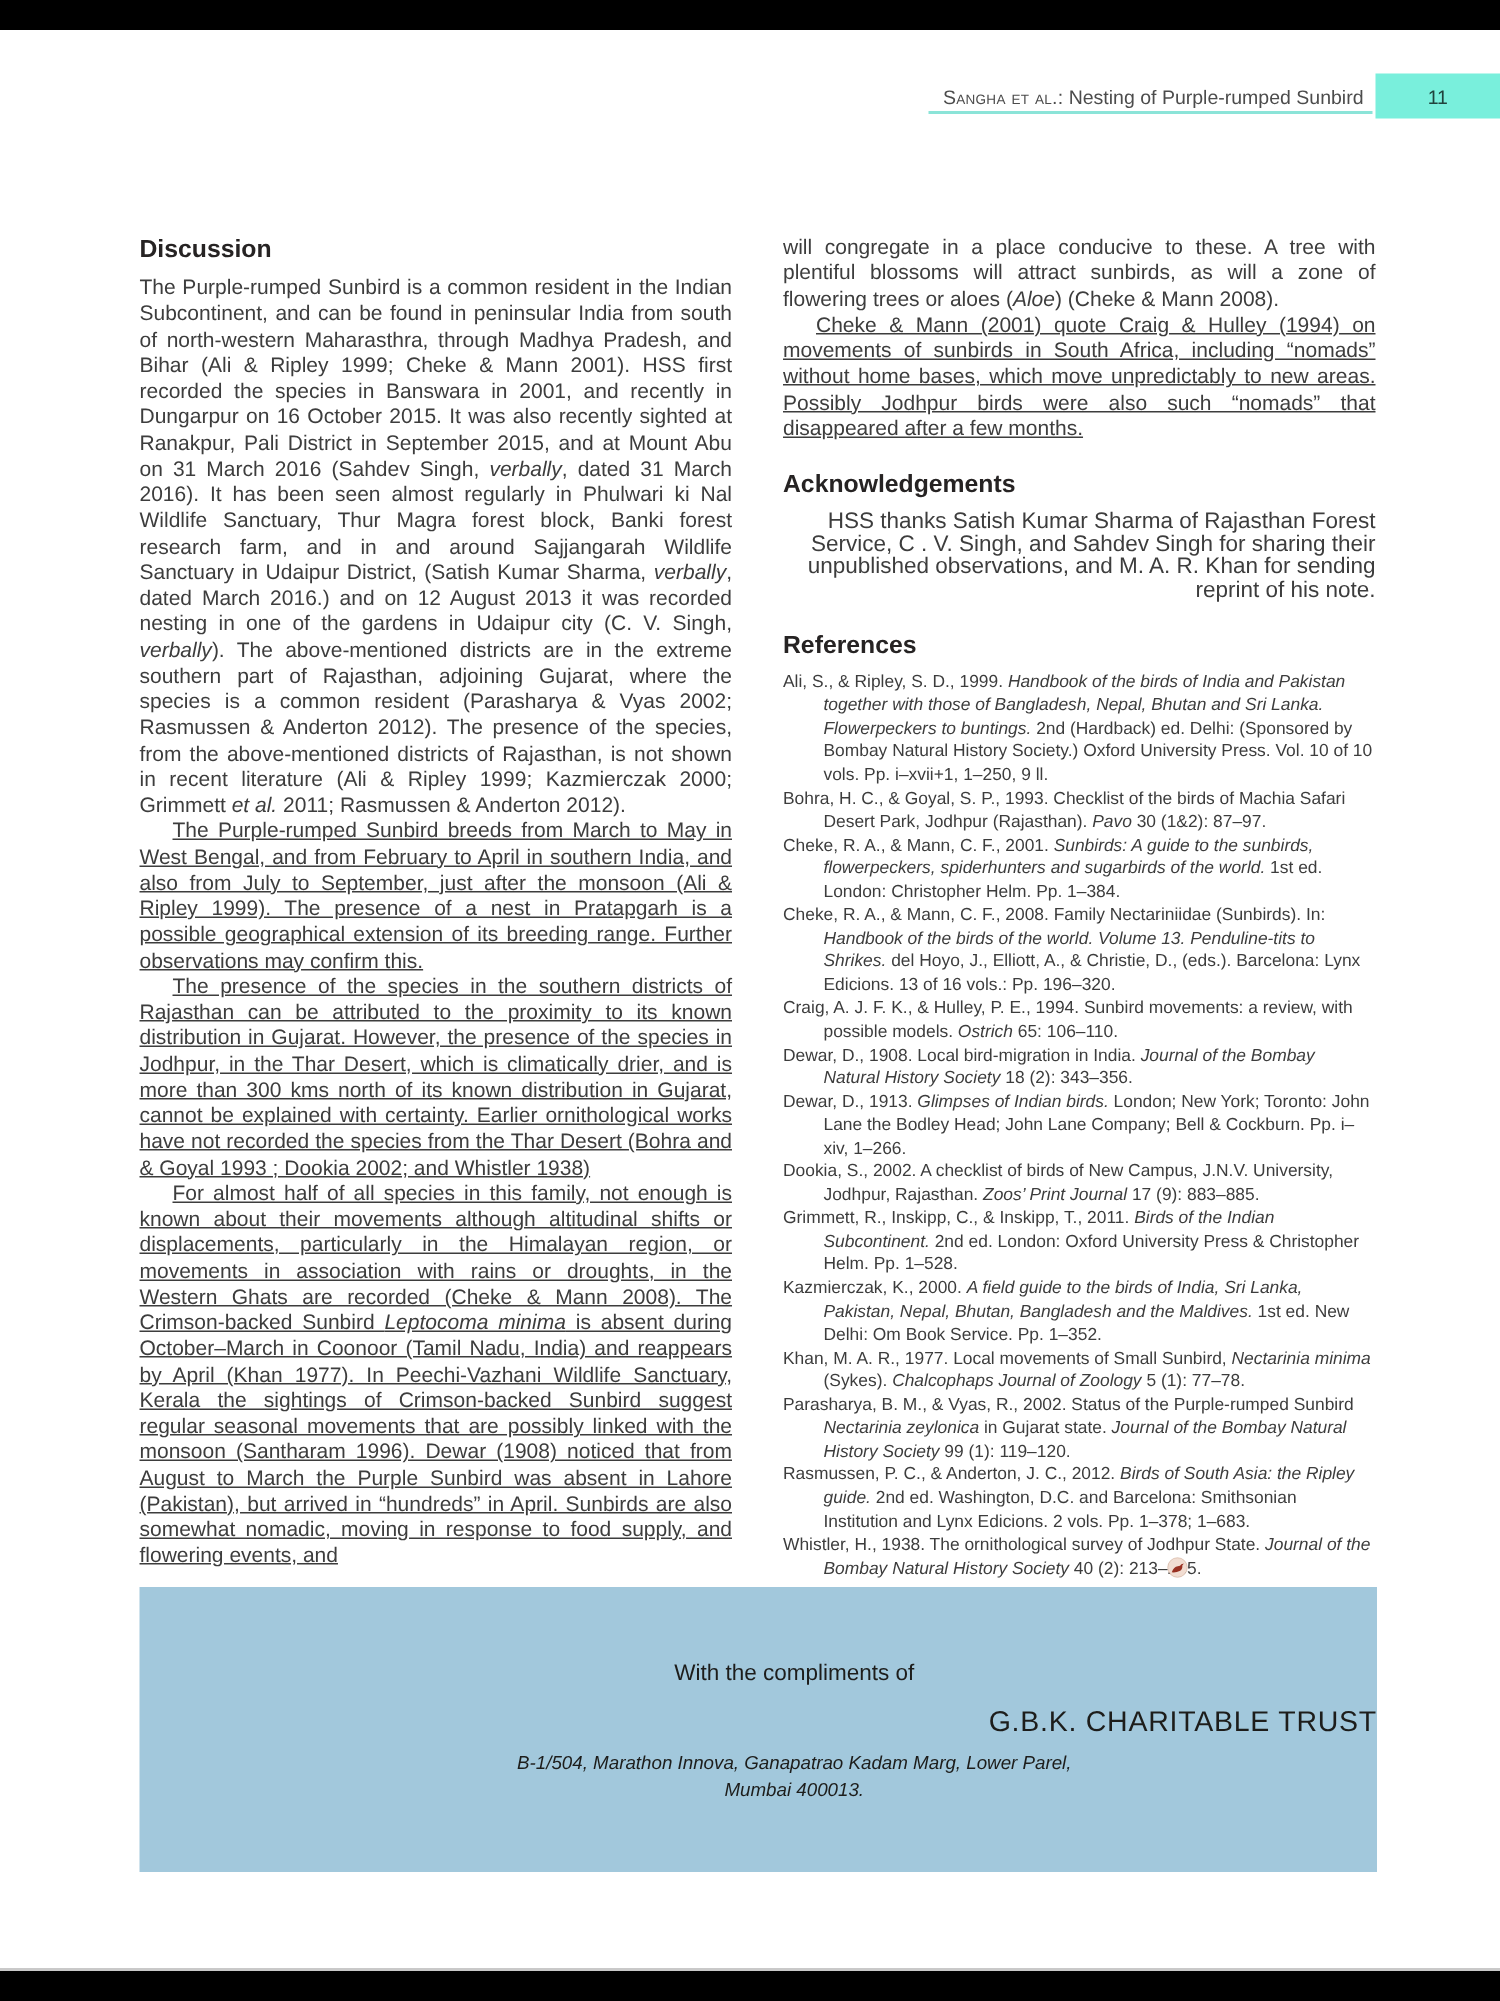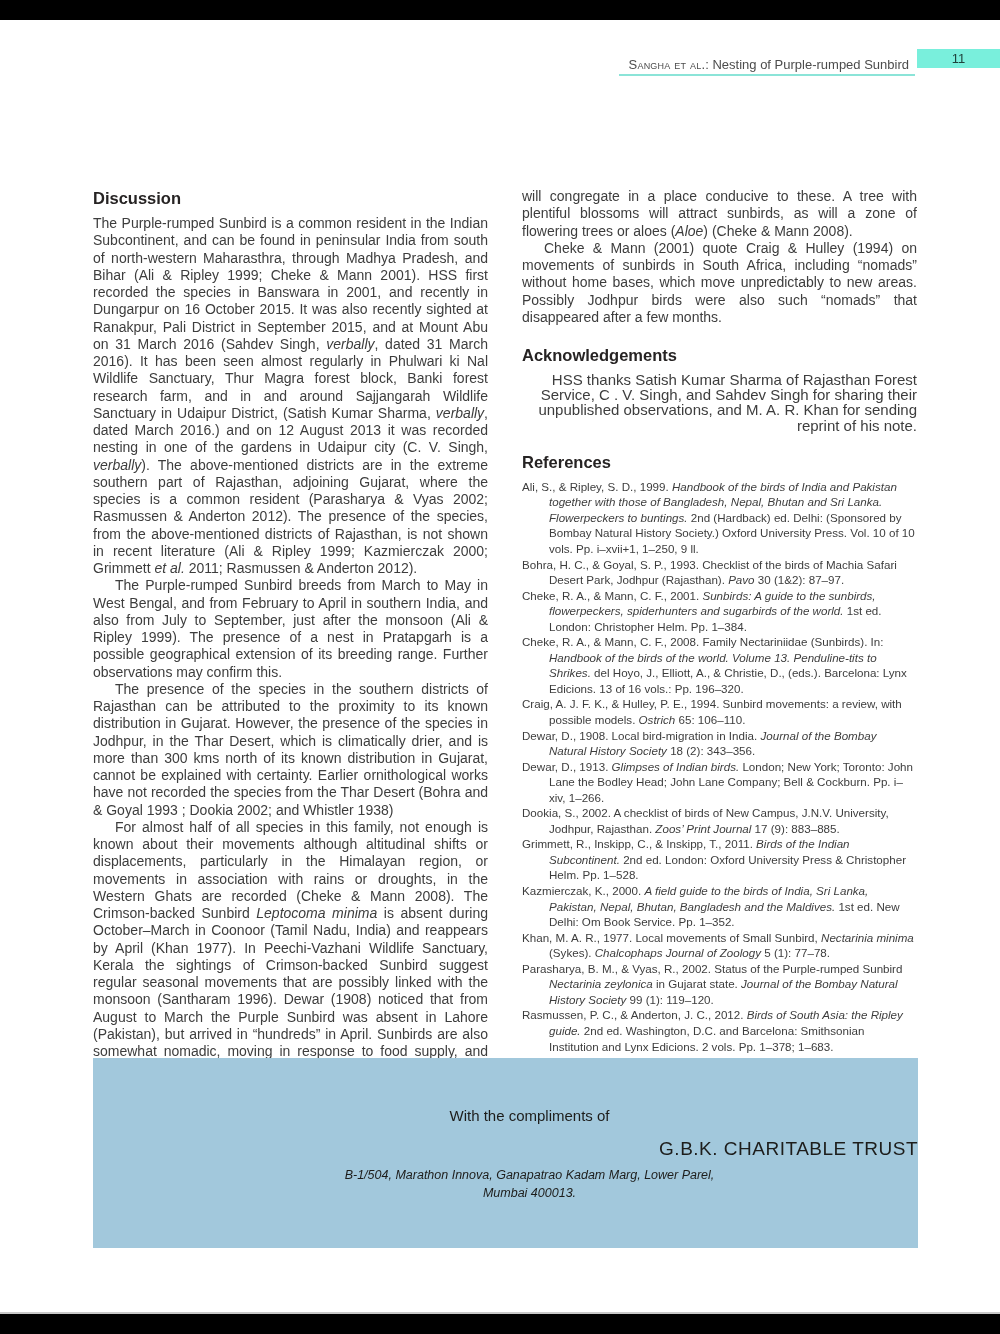--- a/index.html
+++ b/index.html
@@ -12,36 +12,36 @@
   .bottombar{position:absolute;top:1312px;left:0;width:1000px;height:22px;background:#000;border-top:2px solid #c9c9c9;}
 
   .header-right{
     position:absolute;top:49px;right:85px;height:23px;
     border-bottom:2px solid var(--teal-line,#8be4d8);
     font-size:13px;color:#4c4c4c;display:flex;align-items:flex-end;
     padding:0 6px 2px 10px;
   }
   .smallcaps{font-variant:small-caps;letter-spacing:0.2px;}
   .pagenum-box{
-    position:absolute;top:49px;right:0;width:83px;height:19px;
+    position:absolute;top:49px;right:0;width:83px;height:30px;
     background:var(--teal,#79efdc);
     display:flex;align-items:center;justify-content:center;
     font-size:13px;color:#20423c;
   }
 
   .content{position:absolute;top:156px;left:93px;width:824px;display:flex;gap:34px;color:var(--ink,#3d3d3d);}
-  .col{width:395px;margin-top:32px;}
+  .col{width:395px;}
   h2{
     font-size:16.5px;font-weight:bold;color:#262323;margin:0 0 7px 0;line-height:20px;
   }
   h2.spaced{margin-top:19px;}
   .body-text p{
     margin:0;font-size:14px;line-height:17.25px;text-align:justify;
   }
-  .body-text p.indent{text-indent:22px;}
+  .body-text p.indent{text-indent:22px;text-decoration:underline;}
   p.ack{
     margin:0;font-size:15px;line-height:15.2px;text-align:right;color:var(--ink,#3d3d3d);
   }
   #refs p{
     margin:0;font-size:11.6px;line-height:15.55px;text-align:left;
     padding-left:27px;text-indent:-27px;color:var(--ink,#3d3d3d);
   }
   .endicon{display:inline-block;vertical-align:-3px;margin-left:4px;}
 
   .compliments{

